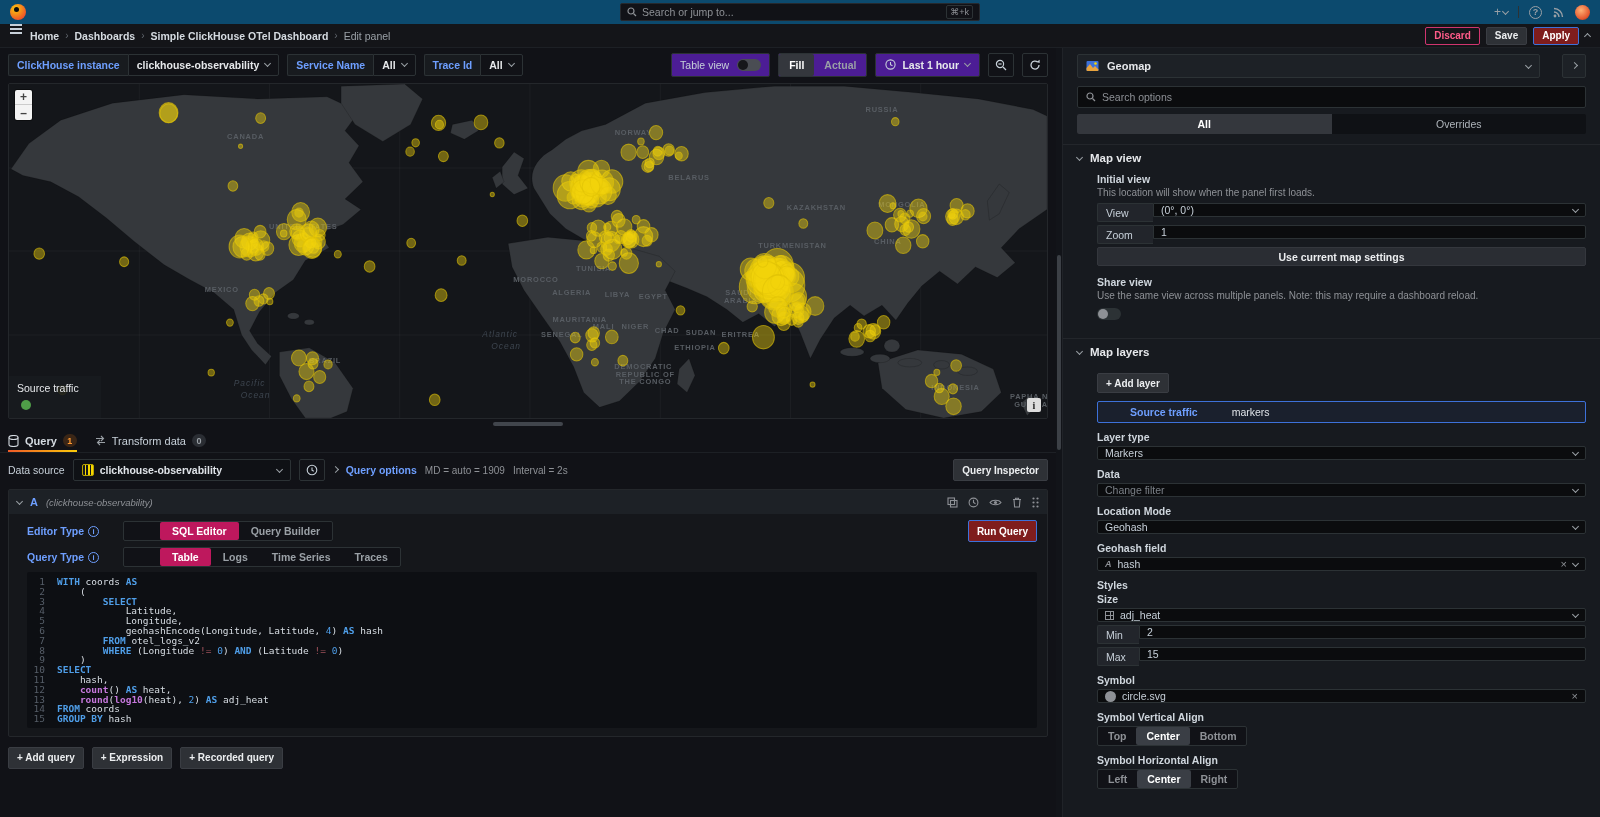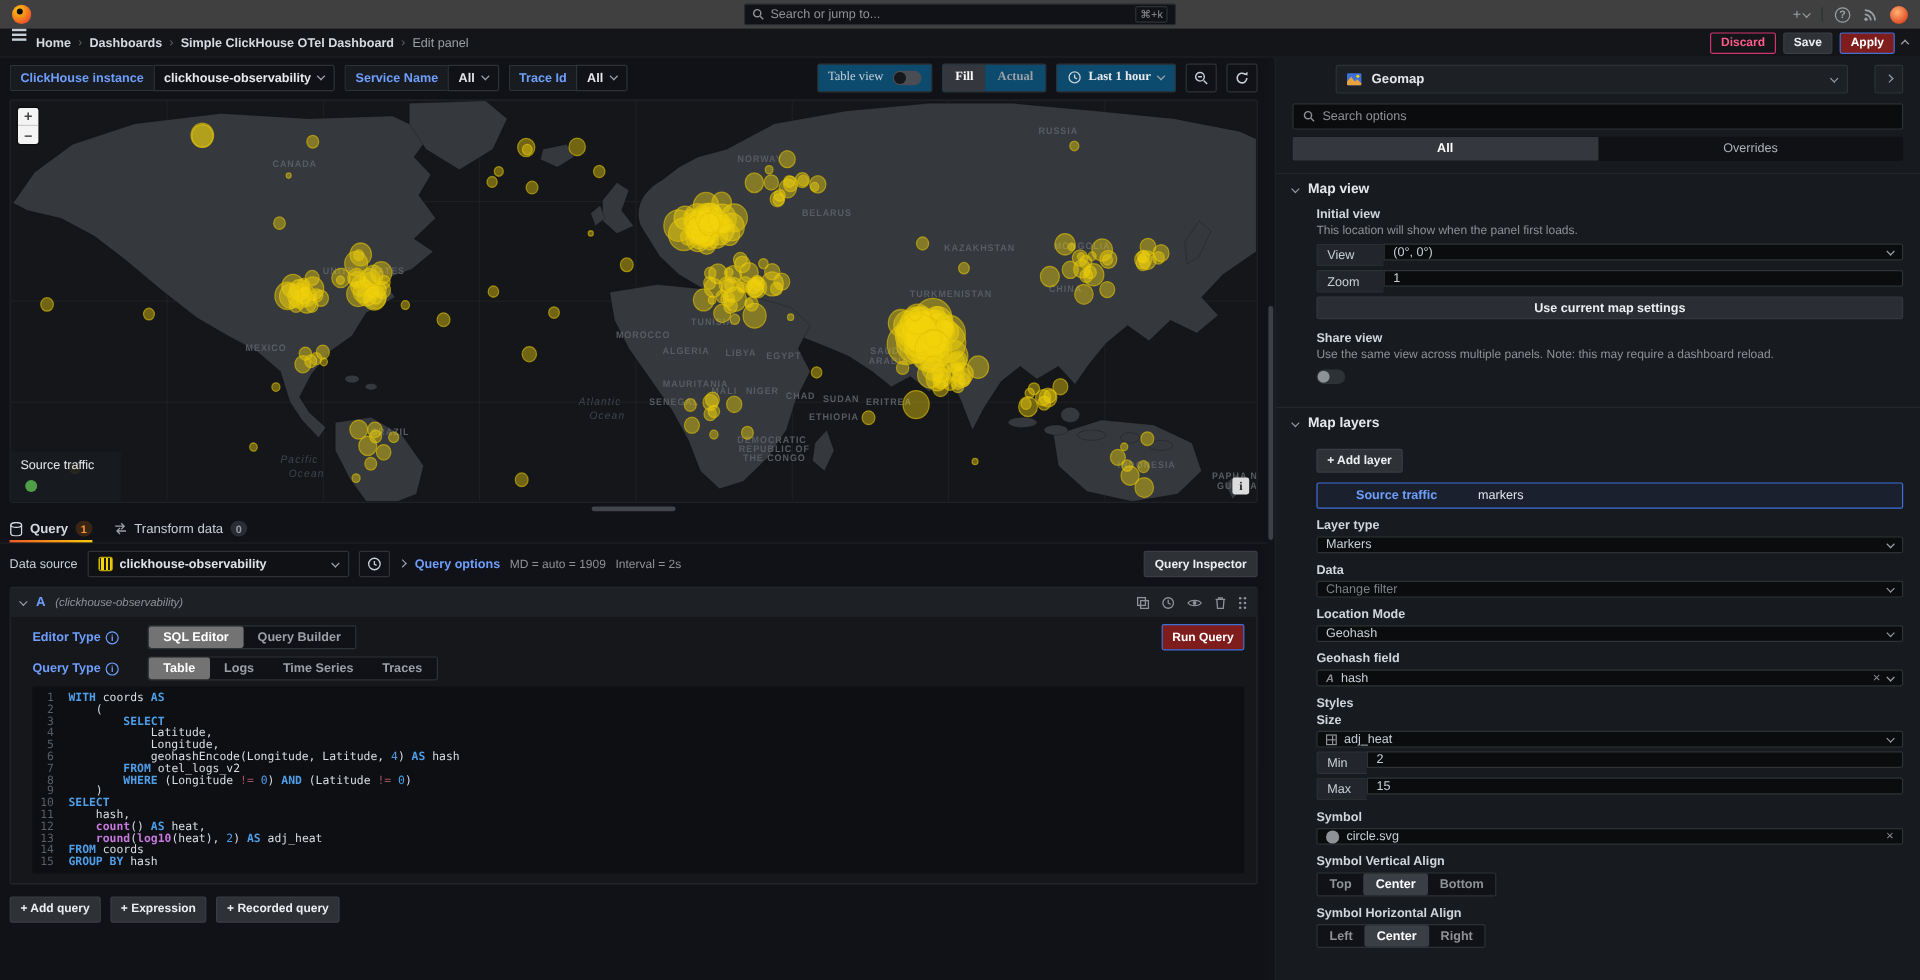--- a/index.html
+++ b/index.html
@@ -1,21 +1,21 @@
 <!DOCTYPE html>
 <html><head>
 <meta charset="utf-8">
 <style>
   * { box-sizing: border-box; margin:0; padding:0; }
   html,body { width:1600px; height:817px; background:#111217; overflow:hidden;
     font-family:"Liberation Sans",sans-serif; color:#c7d0d9; }
   .app { position:relative; width:1600px; height:817px; }
 
   
-  .topbar { height:24px; background:#404040; display:flex; align-items:center; padding:0 10px; gap:8px; }
+  .topbar { height:24px; background:#0c4a6e; display:flex; align-items:center; padding:0 10px; gap:8px; }
   .logo { width:16px; height:16px; border-radius:50%;
     background:radial-gradient(circle at 35% 30%, #fbca0a, #f05a28 70%, #e33e22); position:relative; }
   .logo:after{content:"";position:absolute;left:4px;top:3px;width:5px;height:5px;border-radius:50%;background:#0b0c0e;}
   .searchbox { position:absolute; left:620px; top:3px; width:360px; height:18px; background:#111217;
     border:1px solid #26292e; border-radius:2px; display:flex; align-items:center; padding:0 6px; gap:5px; }
   .searchbox .ph { font-size:10.5px; color:#8e9196; flex:1; }
   .kbd { font-size:9px; color:#8e9196; border:1px solid #2c3235; border-radius:2px; padding:0 3px; line-height:12px; }
   .top-right { margin-left:auto; display:flex; align-items:center; gap:10px; }
   .tr-ico { color:#9aa0a6; font-size:12px; display:flex; align-items:center; gap:2px; }
   .divv { width:1px; height:12px; background:#2c3235; }
@@ -44,21 +44,21 @@
   .sidebar { flex:1; background:#171a1f; border-left:1px solid #202328; overflow:hidden; padding:6px 14px 0 14px; }
 
   
   .varbar { height:33px; display:flex; align-items:center; gap:8px; padding:0 8px; }
   .vargrp { display:flex; align-items:stretch; height:22px; }
   .varlab { display:flex; align-items:center; padding:0 8px; background:#181b1f; border:1px solid #2c3235;
     border-right:0; border-radius:2px 0 0 2px; color:#6e9fff; font-size:10.5px; font-weight:700; }
   .varval { display:flex; align-items:center; gap:6px; padding:0 8px; background:#111217; border:1px solid #2c3235;
     border-radius:0 2px 2px 0; color:#e6e8eb; font-size:10.5px; font-weight:700; }
   .tb-right { margin-left:auto; display:flex; align-items:center; gap:8px; }
-  .ctrl-grp { display:flex; align-items:center; height:24px; border:1px solid #2c3235; border-radius:2px; background:#0c4a6e;font-family:Liberation Serif, serif; }
+  .ctrl-grp { display:flex; align-items:center; height:24px; border:1px solid #2c3235; border-radius:2px; background:#4c1d95; }
   .ctrl-grp .seg { padding:0 10px; height:100%; display:flex; align-items:center; font-size:10.5px; color:#9aa0a6; font-weight:700; }
   .ctrl-grp .seg.on { background:#34373d; color:#fff; border-radius:2px; }
   .toggle { width:24px; height:12px; border-radius:7px; background:#4a4d53; position:relative; margin-left:6px; }
   .toggle .knob { position:absolute; left:1px; top:1px; width:10px; height:10px; border-radius:50%; background:#16171a; }
   .toggle.dark { background:#2c3235; } .toggle.dark .knob { background:#8e9196; }
   .iconbtn { width:26px; height:24px; border:1px solid #2c3235; border-radius:2px; background:#111217;
     display:flex; align-items:center; justify-content:center; }
 
   
   .cv { width:5px; height:5px; border-right:1.4px solid #9aa0a6; border-bottom:1.4px solid #9aa0a6;
@@ -113,36 +113,36 @@
   .qname { color:#6e9fff; font-size:11px; font-weight:700; }
   .qds { color:#8e9196; font-size:9.5px; font-style:italic; }
   .qicons { margin-left:auto; display:flex; align-items:center; gap:10px; color:#8e9196; }
   .qbody { padding:6px 10px 8px 18px; }
   .frow { display:flex; align-items:center; gap:0; margin-bottom:5px; }
   .flab { display:flex; align-items:center; gap:4px; width:96px; color:#6e9fff; font-size:10.5px; font-weight:700; }
   .infoi { width:11px; height:11px; border:1px solid #6e9fff; border-radius:50%; font-size:7.5px; color:#6e9fff;
     display:flex; align-items:center; justify-content:center; font-weight:700; }
   .segbar { display:flex; border:1px solid #2c3235; border-radius:2px; height:20px; background:#111217; }
   .segbar .sg { padding:0 12px; display:flex; align-items:center; font-size:10.5px; color:#9aa0a6; font-weight:700; }
-  .segbar .sg.on { background:#737373; color:#fff; border-radius:2px; }
+  .segbar .sg.on { background:#be185d; color:#fff; border-radius:2px;margin-left:36px; }
   .runq { margin-left:auto; }
 
   
   .code { margin-top:4px; background:#0d0f13; border-radius:2px; padding:5px 0 4px 0;
     font-family:"DejaVu Sans Mono",monospace; font-size:9.5px; line-height:9.8px; }
   .cl { display:flex; white-space:pre; }
   .cl .g { width:30px; text-align:right; padding-right:12px; color:#565e68; flex:none; }
   .k { color:#4f9ee8; font-weight:700; } .f { color:#c678dd; font-weight:700; }
   .n { color:#4f9ee8; } .o { color:#a0525b; } .p { color:#d8dee4; }
 
   .addrow { display:flex; gap:8px; padding:10px 8px; }
   .addrow .btn { height:22px; font-weight:700; }
 
   
-  .vizrow { display:flex; align-items:center; gap:22px;margin-left:36px; }
+  .vizrow { display:flex; align-items:center; gap:22px; }
   .vizpick { flex:1; height:24px; background:#1d2126; border:1px solid #2c3235; border-radius:2px;
     display:flex; align-items:center; gap:8px; padding:0 8px; }
   .vizname { font-size:11px; font-weight:700; color:#e6e8eb; flex:1; }
   .sqbtn { width:24px; height:24px; border:1px solid #2c3235; border-radius:2px; background:#1d2126;
     display:flex; align-items:center; justify-content:center; }
   .optsearch { margin-top:8px; height:22px; background:#0b0c0e; border:1px solid #2c3235; border-radius:2px;
     display:flex; align-items:center; gap:6px; padding:0 8px; }
   .optsearch .ph { font-size:10.5px; color:#8e9196; }
   .ovtabs { margin-top:6px; height:20px; display:flex; background:#0f1115; border-radius:2px; overflow:hidden; }
   .ovtabs .t { flex:1; display:flex; align-items:center; justify-content:center; font-size:10.5px; color:#aeb4ba; }

